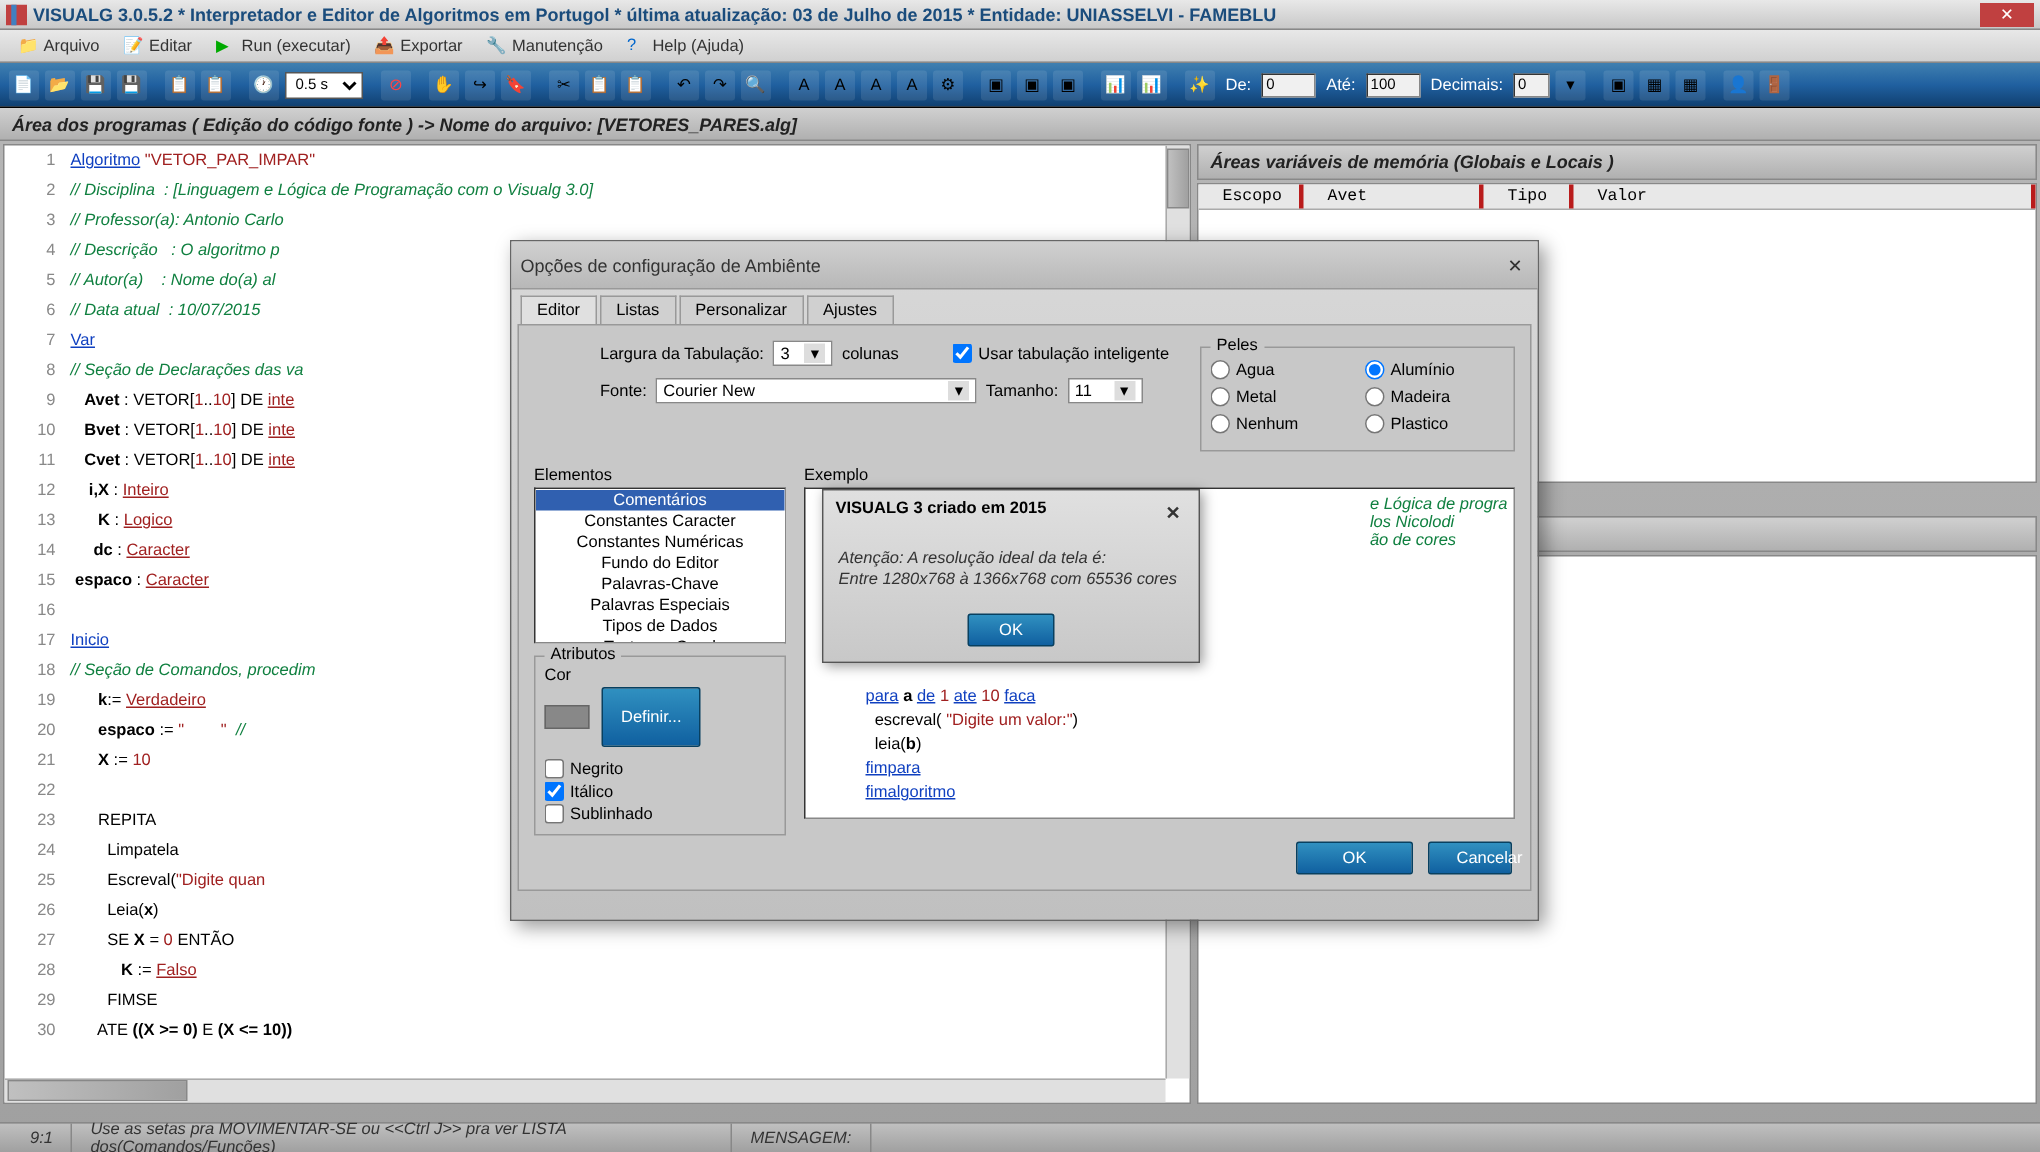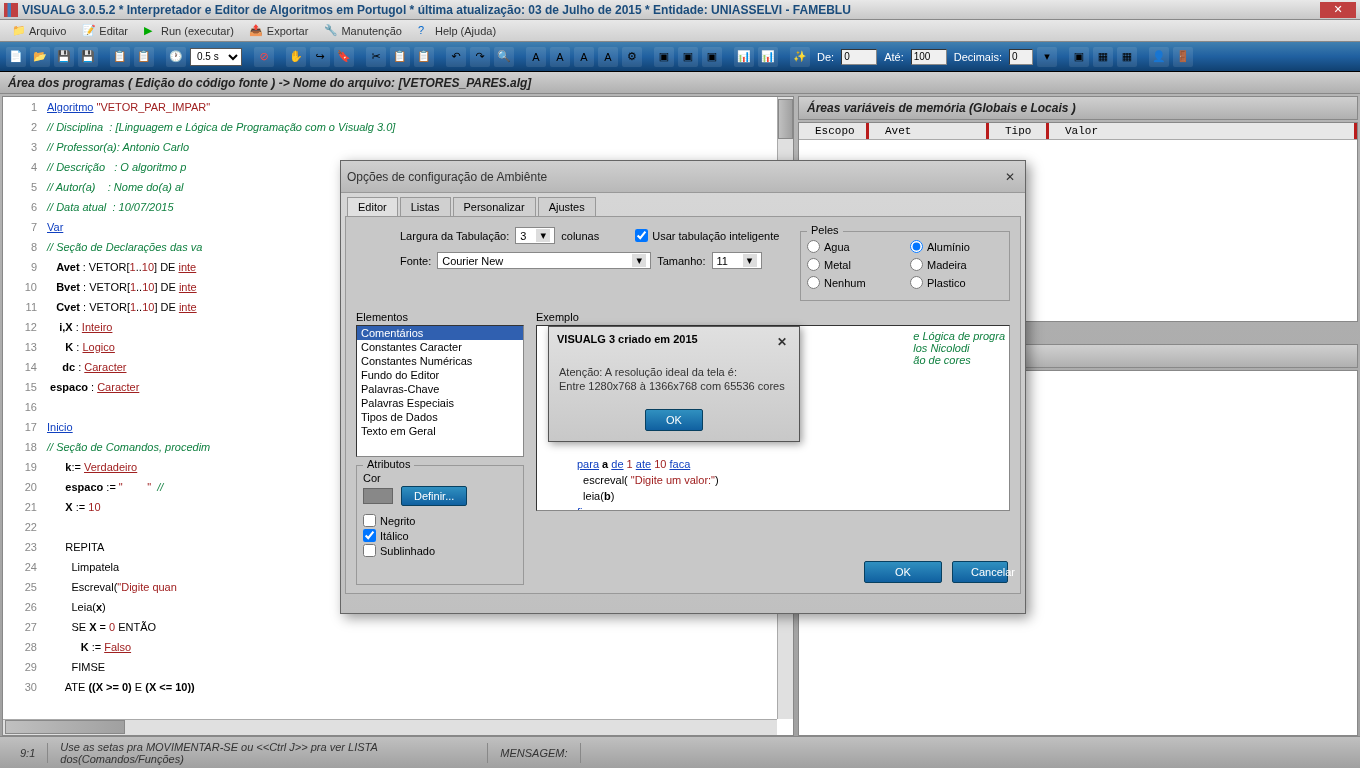--- a/index.html
+++ b/index.html
@@ -37,21 +37,21 @@
 .hscroll { position: absolute; bottom: 0; left: 0; right: 16px; height: 16px; background: #e0e0e0; border-top: 1px solid #aaa; }
 .scroll-thumb { background: linear-gradient(to right, #c0c0c0, #a0a0a0); border: 1px solid #888; }
 
 .right-panels { flex: 1; display: flex; flex-direction: column; margin: 2px; gap: 2px; }
 .panel-header { background: linear-gradient(to bottom, #d0d0d0, #b0b0b0); padding: 4px 8px; font-style: italic; font-weight: bold; font-size: 12px; color: #222; border: 1px solid #888; }
 .var-table { background: #fff; border: 1px solid #888; height: 200px; }
 .var-header { display: flex; background: #e8e8e8; border-bottom: 1px solid #aaa; }
 .var-col { padding: 2px 16px; border-right: 3px solid #b91c1c; font-family: 'Courier New', monospace; font-size: 11px; }
 .results-panel { flex: 1; background: #fff; border: 1px solid #888; }
 
-.status-bar { position: absolute; bottom: 0; left: 0; right: 0; height: 32px; background: linear-gradient(to bottom, #c0c0c0, #a0a0a0); display: flex; align-items: center; padding: 0 8px; border-top: 1px solid #888; font-size: 11px; color: #333; }
+.status-bar { position: absolute; bottom: 0; left: 0; right: 0; height: 20px; background: linear-gradient(to bottom, #c0c0c0, #a0a0a0); display: flex; align-items: center; padding: 0 8px; border-top: 1px solid #888; font-size: 11px; color: #333; }
 .status-seg { padding: 0 12px; border-right: 1px solid #888; height: 20px; display: flex; align-items: center; font-style: italic; }
 
 
 .dialog { position: absolute; background: linear-gradient(to bottom, #d8d8d8, #c0c0c0); border: 1px solid #666; box-shadow: 4px 4px 12px rgba(0,0,0,0.4); }
 .dlg-title { height: 32px; background: linear-gradient(to bottom, #d0d0d0, #b8b8b8); display: flex; align-items: center; padding: 0 6px; border-bottom: 1px solid #999; }
 .dlg-title-text { flex: 1; font-size: 12px; color: #333; }
 .dlg-close { width: 18px; height: 18px; display: flex; align-items: center; justify-content: center; cursor: pointer; font-size: 12px; color: #333; }
 .dlg-tabs { display: flex; padding: 4px 6px 0 6px; gap: 2px; }
 .dlg-tab { padding: 3px 10px; background: #d0d0d0; border: 1px solid #999; border-bottom: none; font-size: 11px; cursor: pointer; }
 .dlg-tab.active { background: #e0e0e0; }
@@ -67,21 +67,21 @@
 .checkbox-row { display: flex; align-items: center; gap: 4px; font-size: 11px; margin: 2px 0; }
 .radio-row { display: flex; align-items: center; gap: 4px; font-size: 11px; margin: 2px 0; }
 .btn-primary { background: linear-gradient(to bottom, #3090c0, #1060a0); color: #fff; border: 1px solid #084060; padding: 4px 18px; border-radius: 2px; cursor: pointer; font-size: 11px; }
 .color-swatch { width: 30px; height: 16px; border: 1px solid #666; background: #888; }
 
 .example-box { border: 1px inset #888; background: #fff; font-family: 'Courier New', monospace; font-size: 12px; overflow: auto; padding: 2px; }
 
 .msg-dialog { position: absolute; left: 548px; top: 326px; width: 252px; background: linear-gradient(to bottom, #e0e0e0, #c8c8c8); border: 1px solid #555; box-shadow: 2px 2px 8px rgba(0,0,0,0.4); }
 .msg-title { display: flex; padding: 6px 8px; font-weight: bold; font-size: 12px; }
 .msg-title-text { flex: 1; }
-.msg-body { padding: 8px 10px; font-size: 11px; color: #333; line-height: 14px; }
+.msg-body { padding: 8px 10px; font-size: 11px; color: #333; line-height: 14px; font-style: italic; }
 .msg-buttons { display: flex; justify-content: center; padding: 8px 0 10px 0; }
 </style>
 </head>
 <body>
 
 <div class="title-bar">
   <span class="icon"><svg viewBox="0 0 16 16">
         <rect width="16" height="16" fill="#c04040"></rect>
         <rect x="4" width="4" height="16" fill="#4080c0"></rect>
       </svg></span>
@@ -336,54 +336,54 @@
               <input type="radio" name="skin" style=""> 
               <span>Plastico</span>
             </label>
         </div>
       </div>
     </div>
 
     <div style="display:flex; gap:12px; margin-top:6px;">
       <div style="width:168px">
         <div style="margin-bottom:2px">Elementos</div>
-        <div class="listbox" style="height:132px;">
+        <div class="listbox" style="height:104px;text-align:center;">
           <div class="listbox-item selected">Comentários</div>
           <div class="listbox-item">Constantes Caracter</div>
           <div class="listbox-item">Constantes Numéricas</div>
           <div class="listbox-item">Fundo do Editor</div>
           <div class="listbox-item">Palavras-Chave</div>
           <div class="listbox-item">Palavras Especiais</div>
           <div class="listbox-item">Tipos de Dados</div>
           <div class="listbox-item">Texto em Geral</div>
         </div>
         <div class="fieldset" style="margin-top:8px;height:120px;">
           <span class="fieldset-label">Atributos</span>
           <div style="font-size:11px">Cor</div>
           <div style="display:flex;gap:8px;align-items:center;margin:2px 0 8px 0">
             <div class="color-swatch"></div>
-            <button class="btn-primary" style="padding:3px 12px">Definir...</button>
+            <button class="btn-primary" style="padding:13px 12px">Definir...</button>
           </div>
           <label class="checkbox-row">
               <input type="checkbox" style=""> 
               <span>Negrito</span>
             </label>
           <label class="checkbox-row">
               <input type="checkbox" checked="" style=""> 
               <span>Itálico</span>
             </label>
           <label class="checkbox-row">
               <input type="checkbox" style=""> 
               <span>Sublinhado</span>
             </label>
         </div>
       </div>
       <div style="flex:1">
         <div style="margin-bottom:2px">Exemplo</div>
-        <div class="example-box" style="height:186px;position:relative;">
+        <div class="example-box" style="height:221px;position:relative;">
           <div style="position:absolute;right:4px;top:4px;font-style:italic;color:#108040">e Lógica de progra<br>los Nicolodi<br>ão de cores</div>
           <div style="position:absolute;left:40px;top:130px;line-height:16px;">
 <span class="kw-blue">para</span> <b>a</b> <span class="kw-blue">de</span> <span class="num">1</span> <span class="kw-blue">ate</span> <span class="num">10</span> <span class="kw-blue">faca</span><br>
 &nbsp;&nbsp;escreval( <span class="str">"Digite um valor:"</span>)<br>
 &nbsp;&nbsp;leia(<b>b</b>)<br>
 <span class="kw-blue">fimpara</span><br>
 <span class="kw-blue">fimalgoritmo</span>
           </div>
         </div>
       </div>

